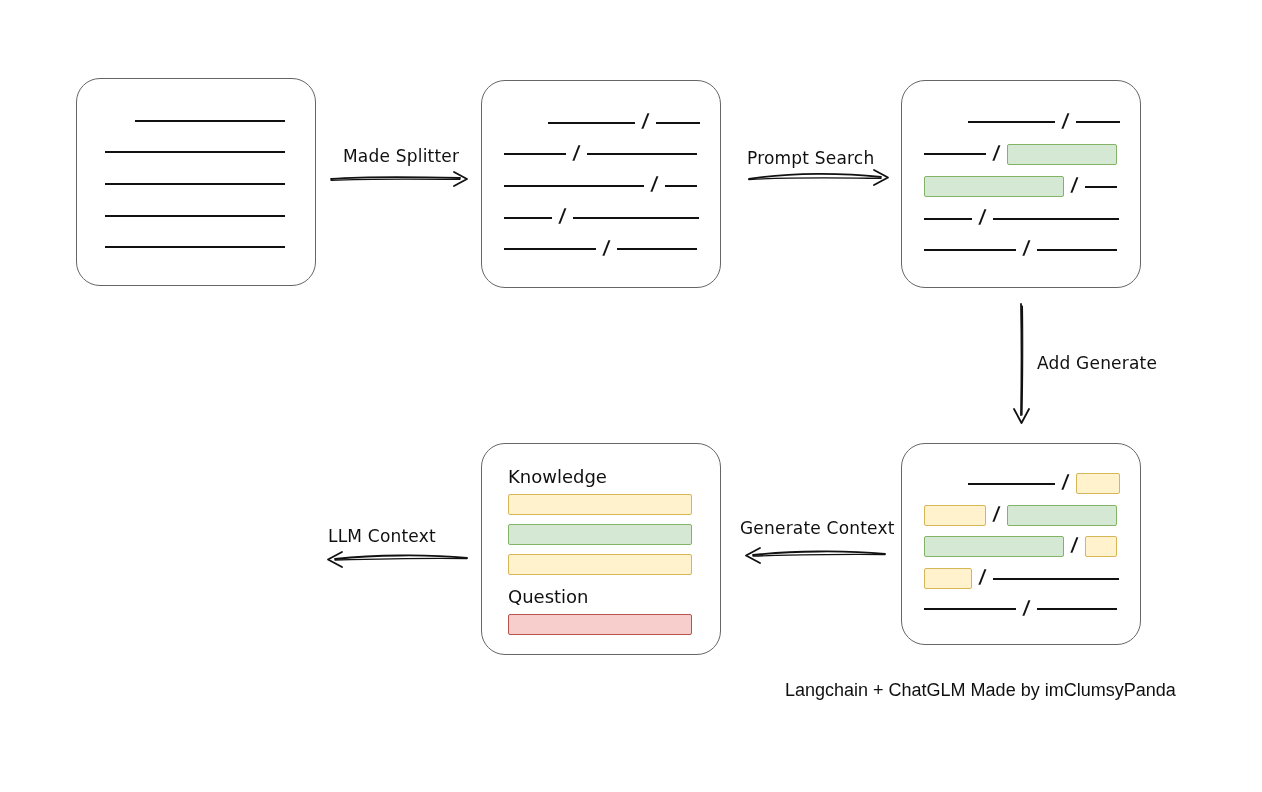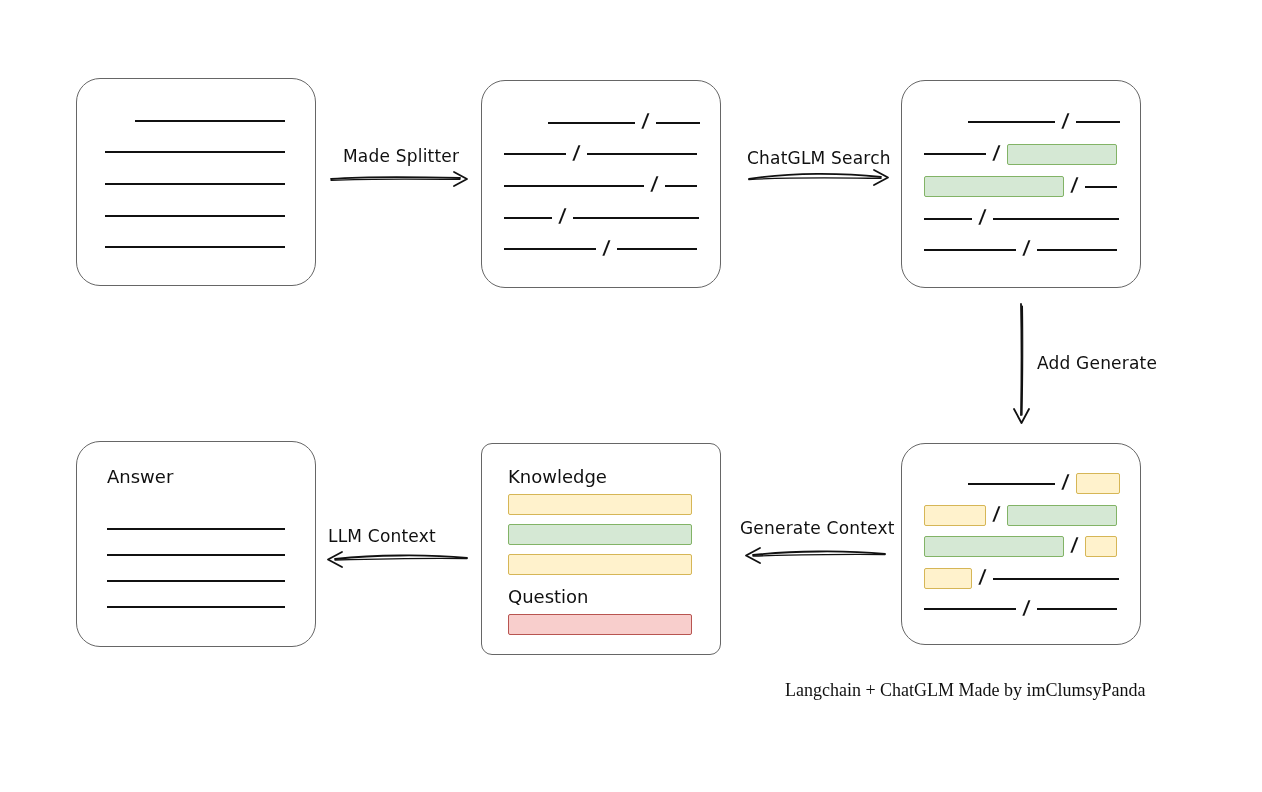--- a/index.html
+++ b/index.html
@@ -73,21 +73,21 @@
     font-size: 18px;
     color: #101010;
     white-space: nowrap;
   }
   .arrow-svg {
     position: absolute;
     overflow: visible;
   }
   .footer-note {
     position: absolute;
-    font-family: Liberation Serif, serif;
+    font-family: Liberation Sans, sans-serif;
     font-size: 18px;
     color: #101010;
     white-space: nowrap;
   }
   .bar-stack {
     position: absolute;
     left: 0; right: 0; top: 0; bottom: 0;
   }
   .kb-bar {
     position: absolute;
@@ -150,21 +150,21 @@
           <div class="seg-line" style="width: 126px;"></div>
         </div>
         <div class="row">
           <div class="seg-line" style="width: 92px;"></div>
           <span class="slash" style="margin: 0px 7px;">/</span>
           <div class="seg-line" style="width: 80px;"></div>
         </div>
       </div>
   </div>
 
-  <div class="hand-label" style="left:747px; top:148px;">ChatGLM Search</div>
+  <div class="hand-label" style="left:747px; top:148px;">Prompt Search</div>
   <svg class="arrow-svg" style="left:748px; top:166px;" width="142" height="24" viewBox="0 0 142 24">
     <path d="M1,13 C44,6 96,7 133,11" fill="none" stroke="#111" stroke-width="1.8" stroke-linecap="round"></path>
     <path d="M1,13.6 C44,11 96,12 133,12.4" fill="none" stroke="#111" stroke-width="1.3" stroke-linecap="round"></path>
     <path d="M126,4 L140,11.5 L126,19" fill="none" stroke="#111" stroke-width="1.8" stroke-linejoin="round" stroke-linecap="round"></path>
   </svg>
 
   <div class="doc-box" style="left:901px; top:80px; width:240px; height:208px;">
     <div class="rows" id="rows-retrieved_document" style="padding:26px 20px 22px 22px;">
         <div class="row" style="padding-left: 44px;">
           <div class="seg-line" style="width: 94px;"></div>
@@ -231,51 +231,34 @@
       </div>
   </div>
 
   <div class="hand-label" style="left:740px; top:518px;">Generate Context</div>
   <svg class="arrow-svg" style="left:738px; top:544px;" width="148" height="24" viewBox="0 0 148 24">
     <path d="M147,10 C106,6 54,7 15,11" fill="none" stroke="#111" stroke-width="1.8" stroke-linecap="round"></path>
     <path d="M147,10.6 C106,10 54,11 15,12" fill="none" stroke="#111" stroke-width="1.3" stroke-linecap="round"></path>
     <path d="M22,4 L8,11.5 L22,19" fill="none" stroke="#111" stroke-width="1.8" stroke-linejoin="round" stroke-linecap="round"></path>
   </svg>
 
-  <div class="doc-box" style="left:481px; top:443px; width:240px; height:212px;border-radius:11px;">
+  <div class="doc-box" style="left:481px; top:443px; width:240px; height:212px;">
     <div class="box-title" style="left:26px; top:22px;">Knowledge</div>
     <div class="bar-stack" id="prompt-bars">
         <div class="kb-bar chip yellow" style="left: 26px; top: 50px; width: 184px;"></div>
         <div class="kb-bar chip green" style="left: 26px; top: 80px; width: 184px;"></div>
         <div class="kb-bar chip yellow" style="left: 26px; top: 110px; width: 184px;"></div>
         <div class="kb-bar chip red" style="left: 26px; top: 170px; width: 184px;"></div>
       </div>
     <div class="box-title" style="left:26px; top:142px;">Question</div>
   </div>
 
   <div class="hand-label" style="left:328px; top:526px;">LLM Context</div>
   <svg class="arrow-svg" style="left:318px; top:548px;" width="150" height="24" viewBox="0 0 150 24">
     <path d="M149,10 C108,6 56,7 17,11" fill="none" stroke="#111" stroke-width="1.8" stroke-linecap="round"></path>
     <path d="M149,10.6 C108,10 56,11 17,12" fill="none" stroke="#111" stroke-width="1.3" stroke-linecap="round"></path>
     <path d="M24,4 L10,11.5 L24,19" fill="none" stroke="#111" stroke-width="1.8" stroke-linejoin="round" stroke-linecap="round"></path>
   </svg>
 
-  <div class="doc-box" style="left:76px; top:441px; width:240px; height:206px;">
-    <div class="box-title" style="left:30px; top:24px;">Answer</div>
-    <div class="rows" id="rows-answer" style="padding:74px 30px 26px 30px;">
-        <div class="row">
-          <div class="seg-line" style="width: 180px;"></div>
-        </div>
-        <div class="row">
-          <div class="seg-line" style="width: 180px;"></div>
-        </div>
-        <div class="row">
-          <div class="seg-line" style="width: 180px;"></div>
-        </div>
-        <div class="row">
-          <div class="seg-line" style="width: 180px;"></div>
-        </div>
-      </div>
-  </div>
 
   <div class="footer-note" style="left:785px; top:680px;">Langchain + ChatGLM Made by imClumsyPanda</div>
 
 </div>
 
 </body></html>

